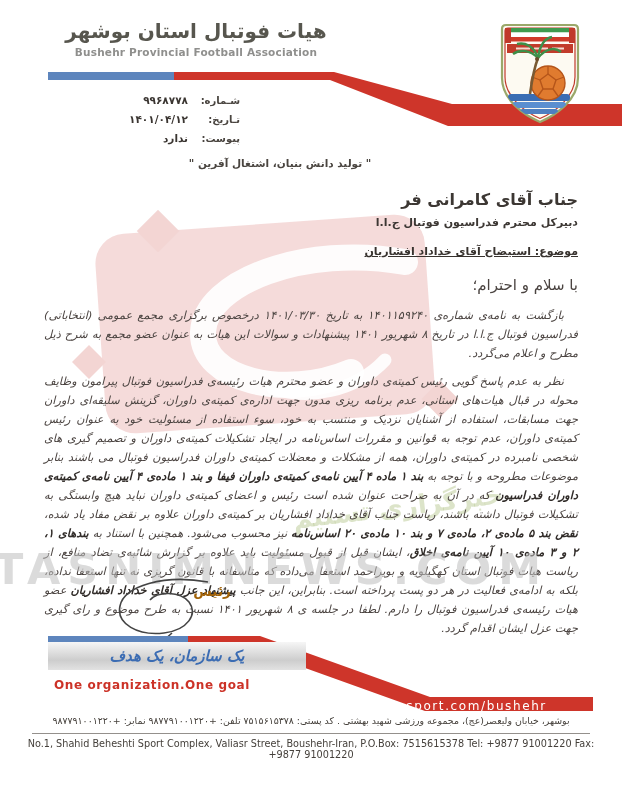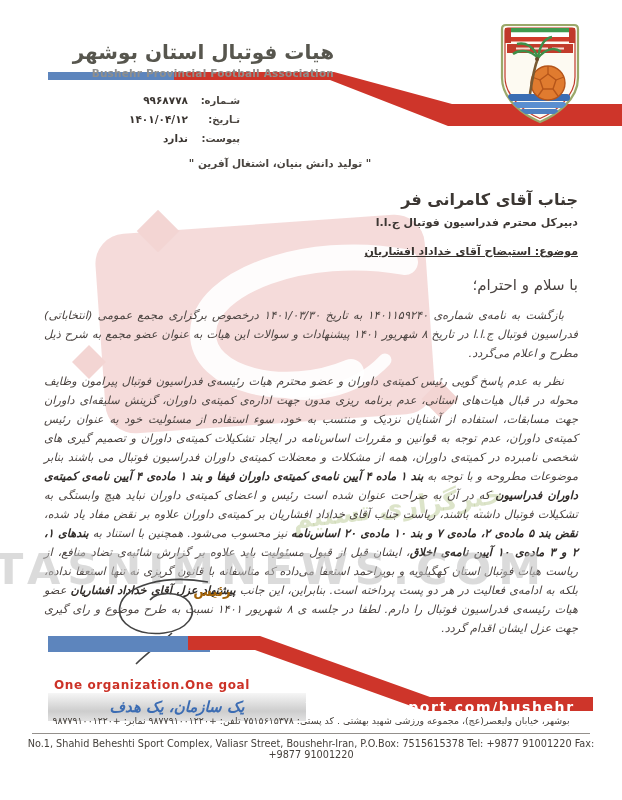--- a/index.html
+++ b/index.html
@@ -2,21 +2,21 @@
 <html lang="fa"><head>
 <meta charset="utf-8">
 <style>
   html,body{margin:0;padding:0;background:#ffffff;}
   .page{
     position:relative;width:622px;height:800px;margin:0 auto;
     background:#ffffff;overflow:hidden;
     font-family:"DejaVu Sans",sans-serif;color:#4b4441;
   }
   
-  .org-titles{position:absolute;left:58px;top:40px;width:276px;text-align:right;z-index:4;}
+  .org-titles{position:absolute;left:58px;top:19px;width:276px;text-align:center;z-index:4;}
   .org-fa{font-size:20px;font-weight:bold;color:#57564e;letter-spacing:0.5px;}
   .org-en{font-size:10.5px;font-weight:bold;color:#8f8f8d;margin-top:3px;letter-spacing:0.2px;}
   .headline-svg{position:absolute;left:0;top:0;width:622px;height:140px;z-index:2;}
   .crest{position:absolute;left:492px;top:22px;width:96px;height:104px;z-index:5;}
   
   .meta{position:absolute;left:100px;top:94px;width:140px;z-index:4;direction:rtl;}
   .meta-row{display:flex;gap:10px;margin-bottom:7px;align-items:baseline;}
   .meta-label{font-size:10px;font-weight:bold;color:#4a4540;min-width:42px;}
   .meta-value{font-size:10.5px;font-weight:bold;color:#3a3531;}
   
@@ -41,26 +41,26 @@
   
   .sig-block{position:absolute;left:122px;top:580px;width:180px;text-align:center;direction:rtl;z-index:4;}
   .sig-name{font-size:15px;font-weight:bold;color:#3a3a3a;}
   .sig-title{font-size:13.5px;font-weight:bold;color:#a16207;margin-top:3px;letter-spacing:1px;}
   .sig-scribble{position:absolute;left:112px;top:576px;width:190px;height:92px;z-index:3;}
   
   .f-blue{position:absolute;left:48px;top:636px;width:162px;height:16px;background:#5d85bd;z-index:3;}
   .f-swoosh{position:absolute;left:0;top:630px;width:622px;height:92px;z-index:4;}
   .f-motto-en{position:absolute;left:54px;top:654px;font-size:12px;font-weight:bold;
     color:#cc3227;letter-spacing:0.6px;z-index:5;margin-top:24px;}
-  .f-graybar{position:absolute;left:48px;top:693px;width:258px;height:28px;z-index:5;
+  .f-graybar{position:absolute;left:48px;top:642px;width:258px;height:28px;z-index:5;
     background:linear-gradient(180deg,#f6f6f6 0%,#cdcdcd 65%,#e2e2e2 100%);
     display:flex;align-items:center;justify-content:center;}
   .f-motto-fa{font-size:15px;font-weight:bold;font-style:italic;color:#3b6cb3;direction:rtl;}
   .f-url{position:absolute;left:300px;top:699px;width:280px;text-align:center;z-index:6;
-    color:#ffffff;font-size:14px;font-weight:bold;letter-spacing:1.6px;}
+    color:#ffffff;font-size:12px;font-weight:normal;letter-spacing:1.6px;}
   .f-addr-fa{position:absolute;left:18px;top:715px;width:586px;text-align:center;direction:rtl;z-index:5;
     font-size:9.4px;font-weight:normal;color:#45403b;}
   .f-divider{position:absolute;left:32px;top:733px;width:558px;height:1px;background:#94908c;z-index:5;}
   .f-addr-en{position:absolute;left:18px;top:738px;width:586px;text-align:center;z-index:5;
     font-size:9.7px;color:#45403b;}
 </style>
 </head>
 <body>
 
 <div class="page">

